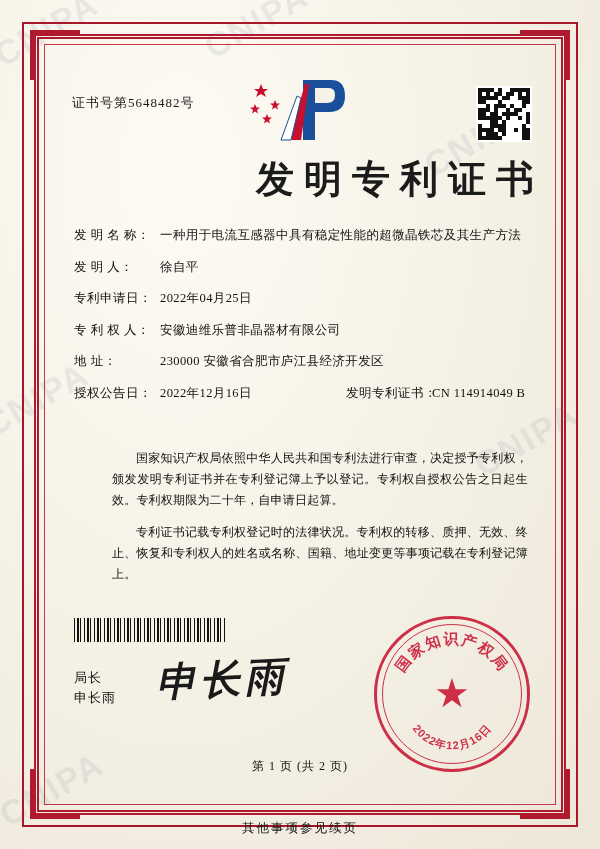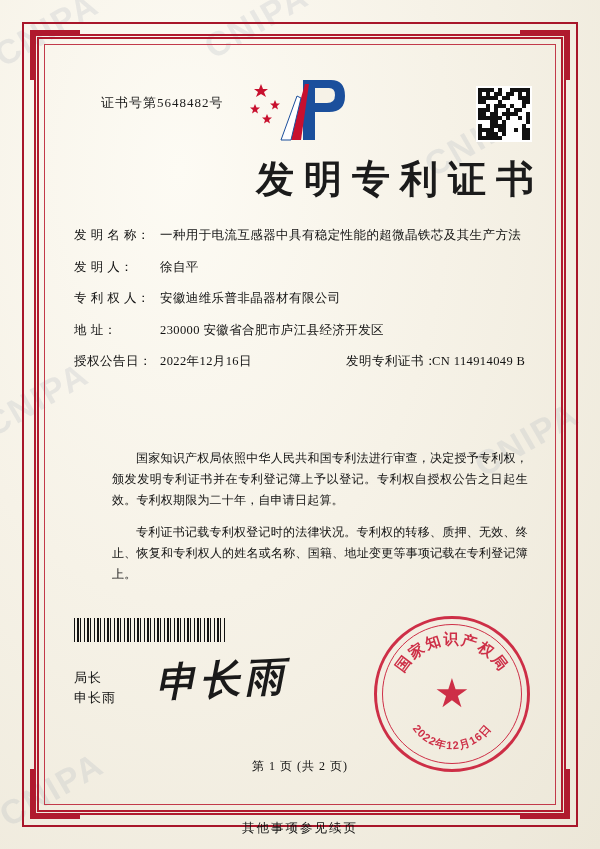--- a/index.html
+++ b/index.html
@@ -58,21 +58,20 @@
   .corner.br{right:30px;bottom:30px;border-right-width:4px;border-bottom-width:4px;}
 
   .content{
     position:absolute;
     left:56px;top:56px;right:56px;bottom:56px;
   }
   .cert-no{
     position:absolute;left:16px;top:38px;
     font-size:13px;color:#1a1a1a;
     letter-spacing:1px;
-    margin-left:29px;
   }
   
   .qr{
     position:absolute;right:12px;top:30px;
     width:52px;height:52px;
     background:#fff;
     padding:2px;
   }
   .qr-grid{
     width:52px;height:52px;
@@ -409,20 +408,24 @@
     <div class="title">发明专利证书</div>
 
     <div class="fields">
       <div class="row">
         <span class="lbl">发 明 名 称：</span>
         <span class="val">一种用于电流互感器中具有稳定性能的超微晶铁芯及其生产方法</span>
       </div>
       <div class="row">
         <span class="lbl">发 明 人：</span>
         <span class="val">徐自平</span>
+      </div>
+      <div class="row">
+        <span class="lbl">专利申请日：</span>
+        <span class="val">2022年04月25日</span>
       </div>
       <div class="row">
         <span class="lbl">专 利 权 人：</span>
         <span class="val">安徽迪维乐普非晶器材有限公司</span>
       </div>
       <div class="row">
         <span class="lbl">地    址：</span>
         <span class="val">230000 安徽省合肥市庐江县经济开发区</span>
       </div>
       <div class="row2">

